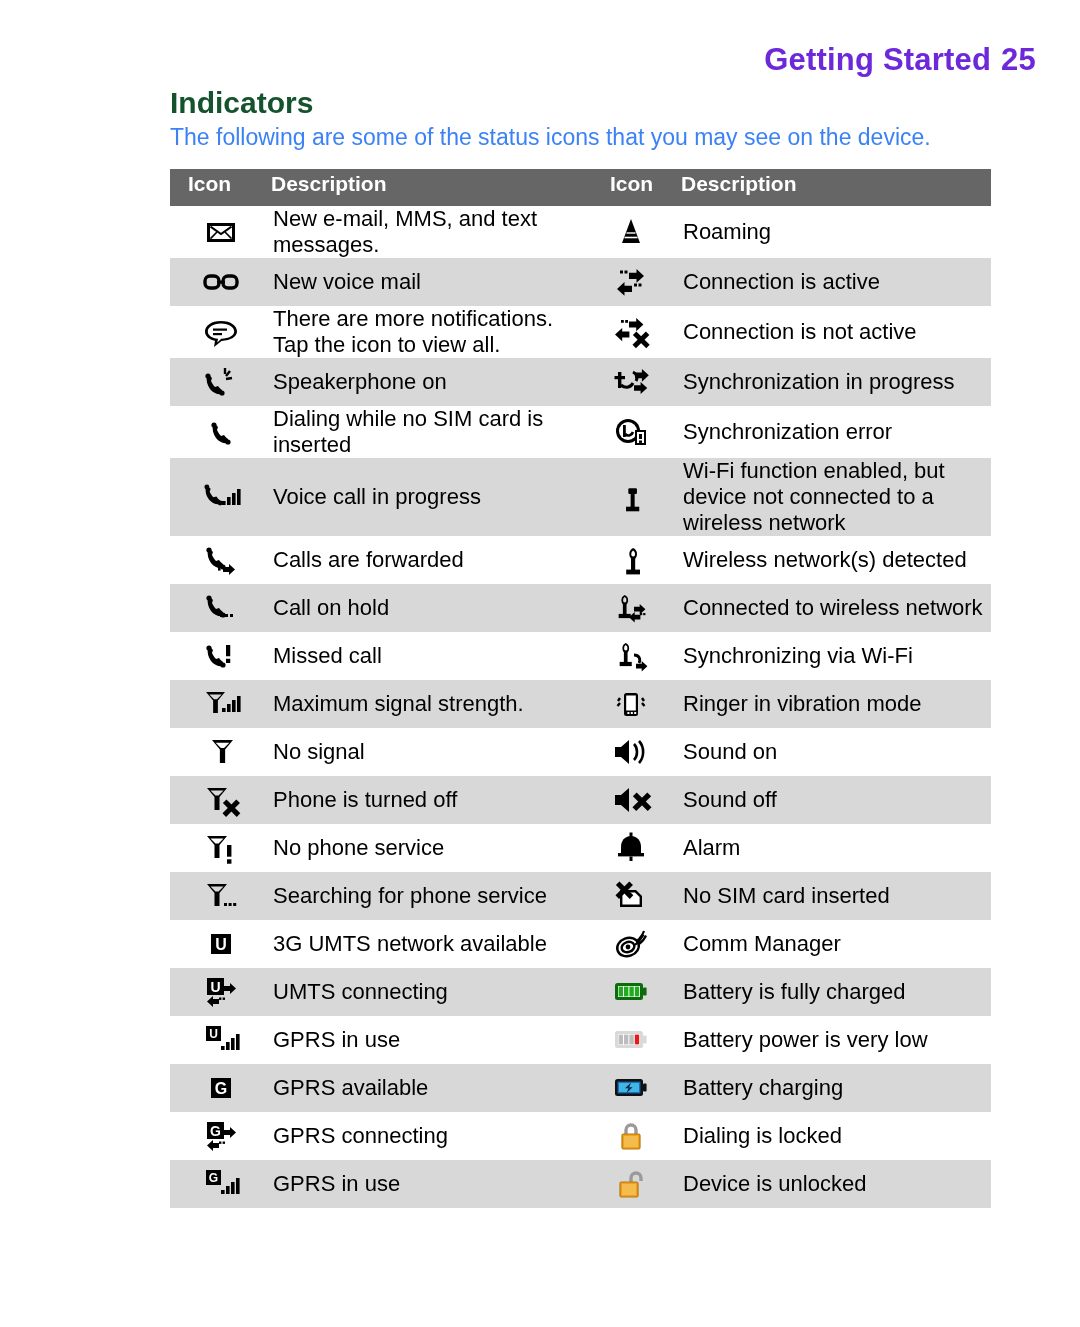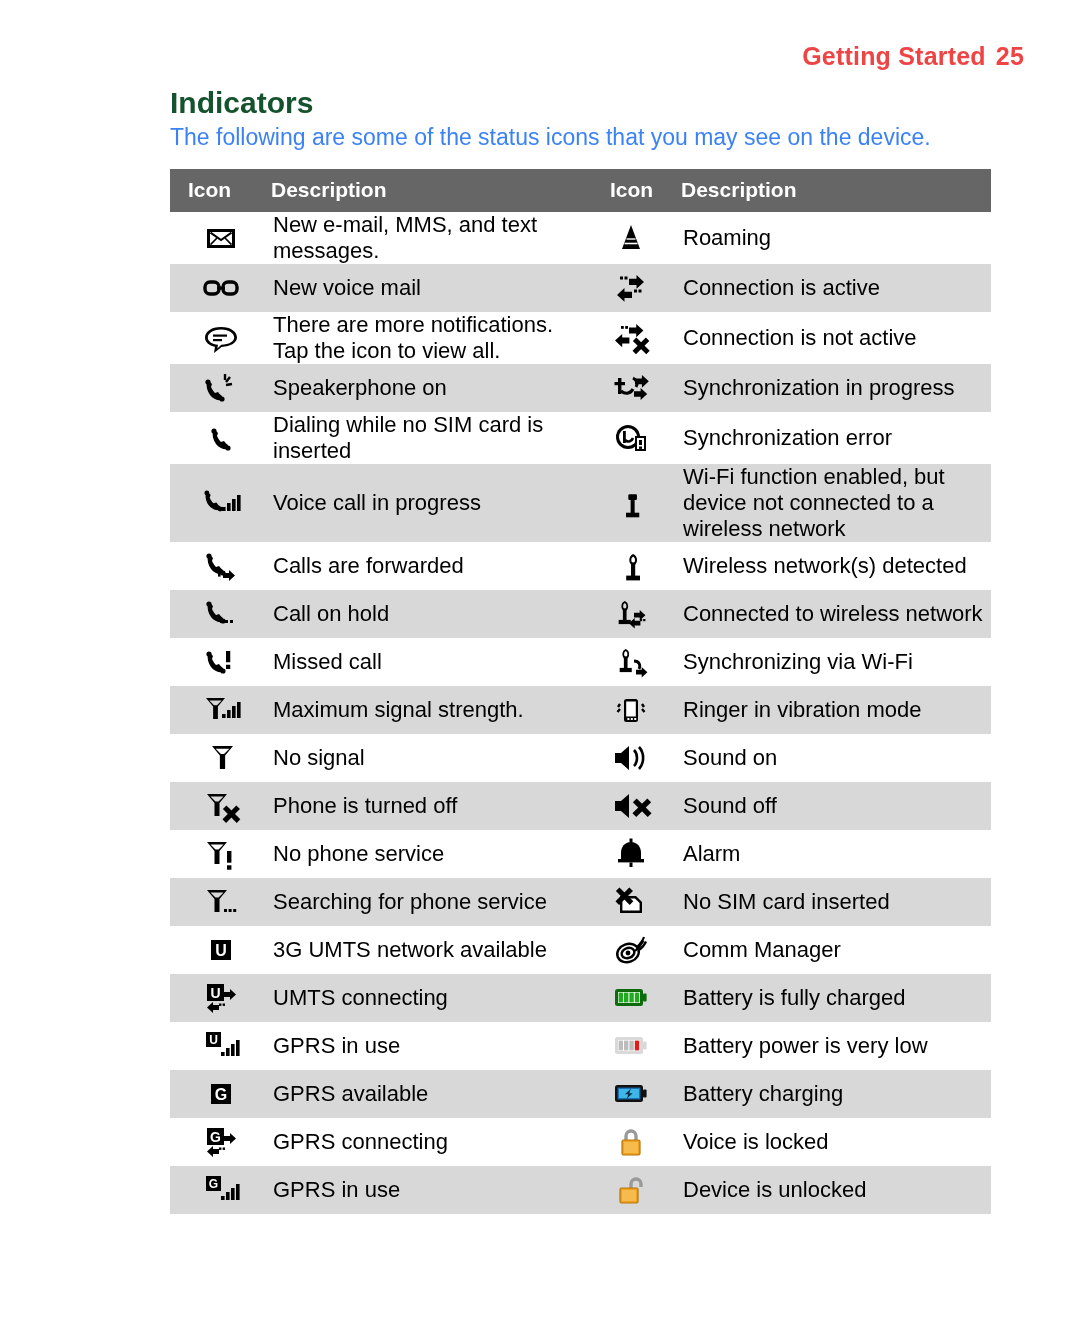--- a/index.html
+++ b/index.html
@@ -17,25 +17,25 @@
     overflow: hidden;
   }
   .page {
     position: absolute;
     left: 0; top: 0;
     width: 1080px;
     height: 1327px;
   }
   .running-header {
     position: absolute;
-    right: 56px;
+    right: 44px;
     top: 42px;
-    font-size: 25px;
+    font-size: 31px;
     font-weight: bold;
-    color: #ef4444;
+    color: #6d28d9;
     letter-spacing: 0.2px;
     white-space: nowrap;
   }
   .running-header .pagenum { margin-left: 10px; }
 
   .section-title {
     position: absolute;
     left: 170px;
     top: 86px;
     font-size: 30px;
@@ -59,21 +59,21 @@
     width: 821px;
     border-collapse: collapse;
     table-layout: fixed;
   }
   table.ind thead th {
     background: #666666;
     color: #ffffff;
     font-size: 21px;
     font-weight: bold;
     text-align: left;
-    padding: 9px 0 10px 0;
+    padding: 3px 0 10px 0;
     height: 22px;
     vertical-align: middle;
   }
   col.c-icon  { width: 101px; }
   col.c-desc  { width: 310px; }
   col.c-icon2 { width: 100px; }
   col.c-desc2 { width: 310px; }
 
   table.ind th.h-icon  { padding-left: 18px; }
   table.ind th.h-desc  { padding-left: 0px; }
@@ -635,21 +635,21 @@
             <span class="desc-lines">GPRS connecting</span>
           </td>
           <td class="ic"><span class="glyph"><svg viewBox="0 0 44 40" xmlns="http://www.w3.org/2000/svg">
                 <g transform="translate(9,6)">
                   <path d="M8 12 L8 8 A5 5 0 0 1 18 8 L18 12" fill="none" stroke="#9a9a9a" stroke-width="3.4"></path>
                   <rect x="4" y="12" width="18" height="15" rx="1.5" fill="#f0a11e" stroke="#b5760d" stroke-width="1.2"></rect>
                   <rect x="6" y="14" width="14" height="11" fill="#f6bb4d"></rect>
                 </g>
               </svg></span></td>
           <td class="ds right">
-            <span class="desc-lines">Voice is locked</span>
+            <span class="desc-lines">Dialing is locked</span>
           </td>
         </tr>
         <tr class="even">
           <td class="ic"><span class="glyph"><svg viewBox="0 0 44 40" xmlns="http://www.w3.org/2000/svg">
                 <g transform="translate(7,6)">
                   <rect x="0" y="0" width="15" height="15" fill="#000"></rect>
                   <text x="7.5" y="11.82" font-family="Liberation Sans, sans-serif" font-size="12" font-weight="bold" fill="#fff" text-anchor="middle">G</text>
                 </g>
                 <g fill="#000" transform="translate(22,14)">
                   <rect x="0" y="12" width="3.6" height="4"></rect>

